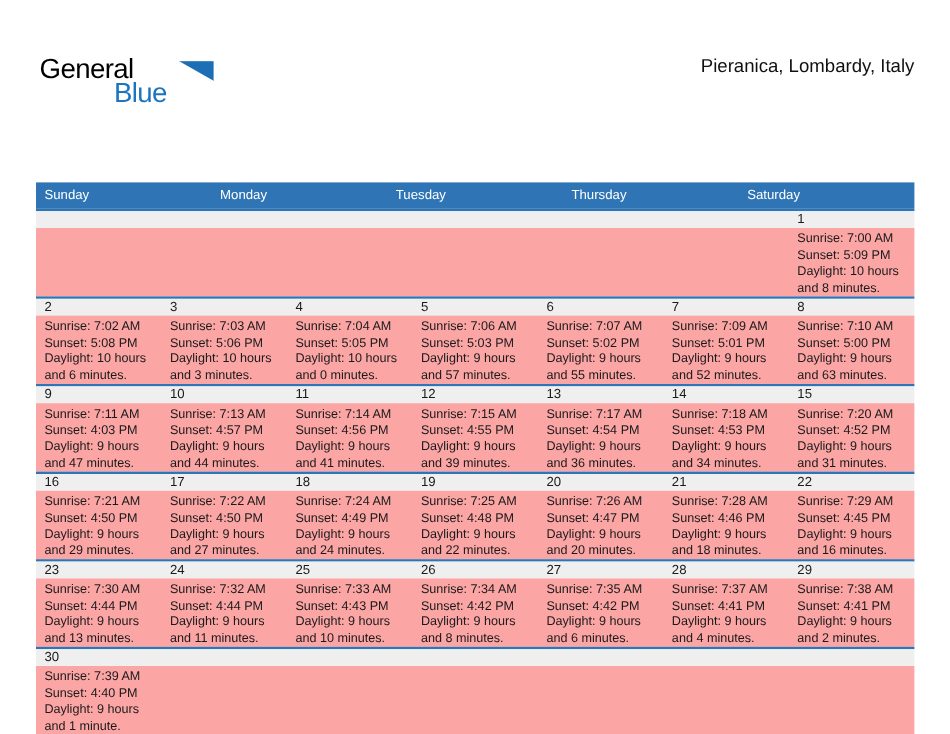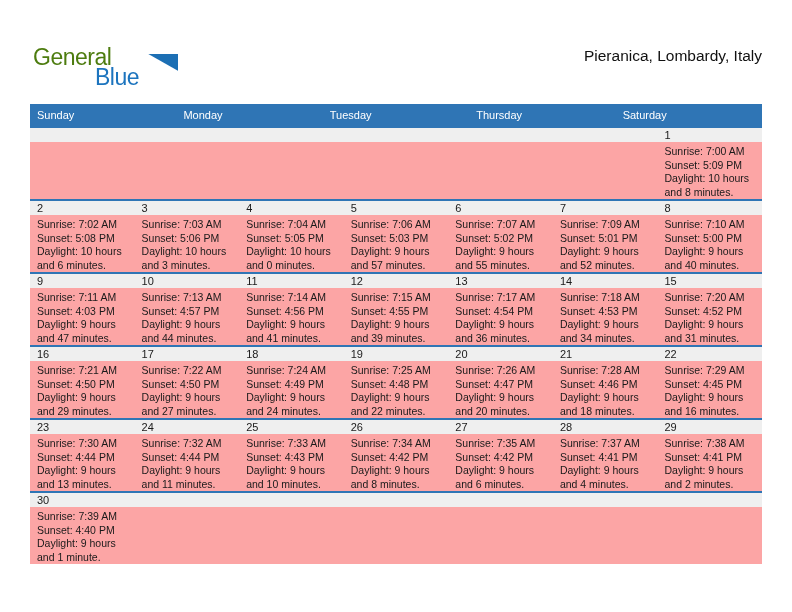--- a/index.html
+++ b/index.html
@@ -2,30 +2,30 @@
 <html><head>
 <meta charset="utf-8">
 <style>
   html,body { margin:0; padding:0; background:#fff; }
   .page {
     position:relative; width:792px; height:612px; background:#ffffff;
     font-family:"Liberation Sans", sans-serif; overflow:hidden;
   }
   
   .logo { position:absolute; left:33px; top:44px; }
-  .logo-row1 { display:flex; align-items:flex-end; font-size:23px; color:#4d7c0f; letter-spacing:-0.5px;gap:36px; }
+  .logo-row1 { display:flex; align-items:center; font-size:23px; color:#000000; letter-spacing:-0.5px;gap:36px; }
   .logo-tri { width:30px; height:17px; background:#1c6fb4; clip-path:polygon(0 0,100% 0,100% 100%); margin-left:1px; margin-top:3px; }
   .logo-row2 { font-size:23px; color:#1c74be; margin-left:62px; margin-top:-7px; letter-spacing:-0.5px; }
   
   .titles { position:absolute; top:40px; right:30px; text-align:right; }
   .month-title { font-size:29px; color:#111111; }
   .location { font-size:15.5px; color:#111111; margin-top:7px; }
   
   .calendar { position:absolute; left:30px; top:104px; width:732px; }
-  .weekday-row { display:flex; background:#2f75b5; height:22px; }
+  .weekday-row { display:flex; background:#2f75b5; height:22px;margin-top:48px; }
   .weekday-cell { flex:1; color:#ffffff; font-size:11px; line-height:22px; padding-left:7px; overflow:hidden; white-space:nowrap; }
   .week-row { border-top:2px solid #2f75b5; }
   .number-band { display:flex; background:#efefef; height:14px; }
   .number-cell { flex:1; font-size:11px; line-height:14px; padding-left:7px; color:#1a1a1a; }
   .details-band { display:flex; background:#fca5a5; }
   .day-details { flex:1; height:54px; padding:3px 2px 0 7px; font-size:10.5px; line-height:13.7px; color:#1a1a1a; overflow:hidden; }
   .detail-line { white-space:nowrap; }
 </style>
 </head>
 <body>
@@ -122,21 +122,21 @@
             <div class="day-details">
               <div class="detail-line">Sunrise: 7:09 AM</div>
               <div class="detail-line">Sunset: 5:01 PM</div>
               <div class="detail-line">Daylight: 9 hours</div>
               <div class="detail-line">and 52 minutes.</div>
             </div>
             <div class="day-details">
               <div class="detail-line">Sunrise: 7:10 AM</div>
               <div class="detail-line">Sunset: 5:00 PM</div>
               <div class="detail-line">Daylight: 9 hours</div>
-              <div class="detail-line">and 40 minutes.</div>
+              <div class="detail-line">and 63 minutes.</div>
             </div>
           </div>
         </div>
         <div class="week-row">
           <div class="number-band">
             <div class="number-cell">9</div>
             <div class="number-cell">10</div>
             <div class="number-cell">11</div>
             <div class="number-cell">12</div>
             <div class="number-cell">13</div>

